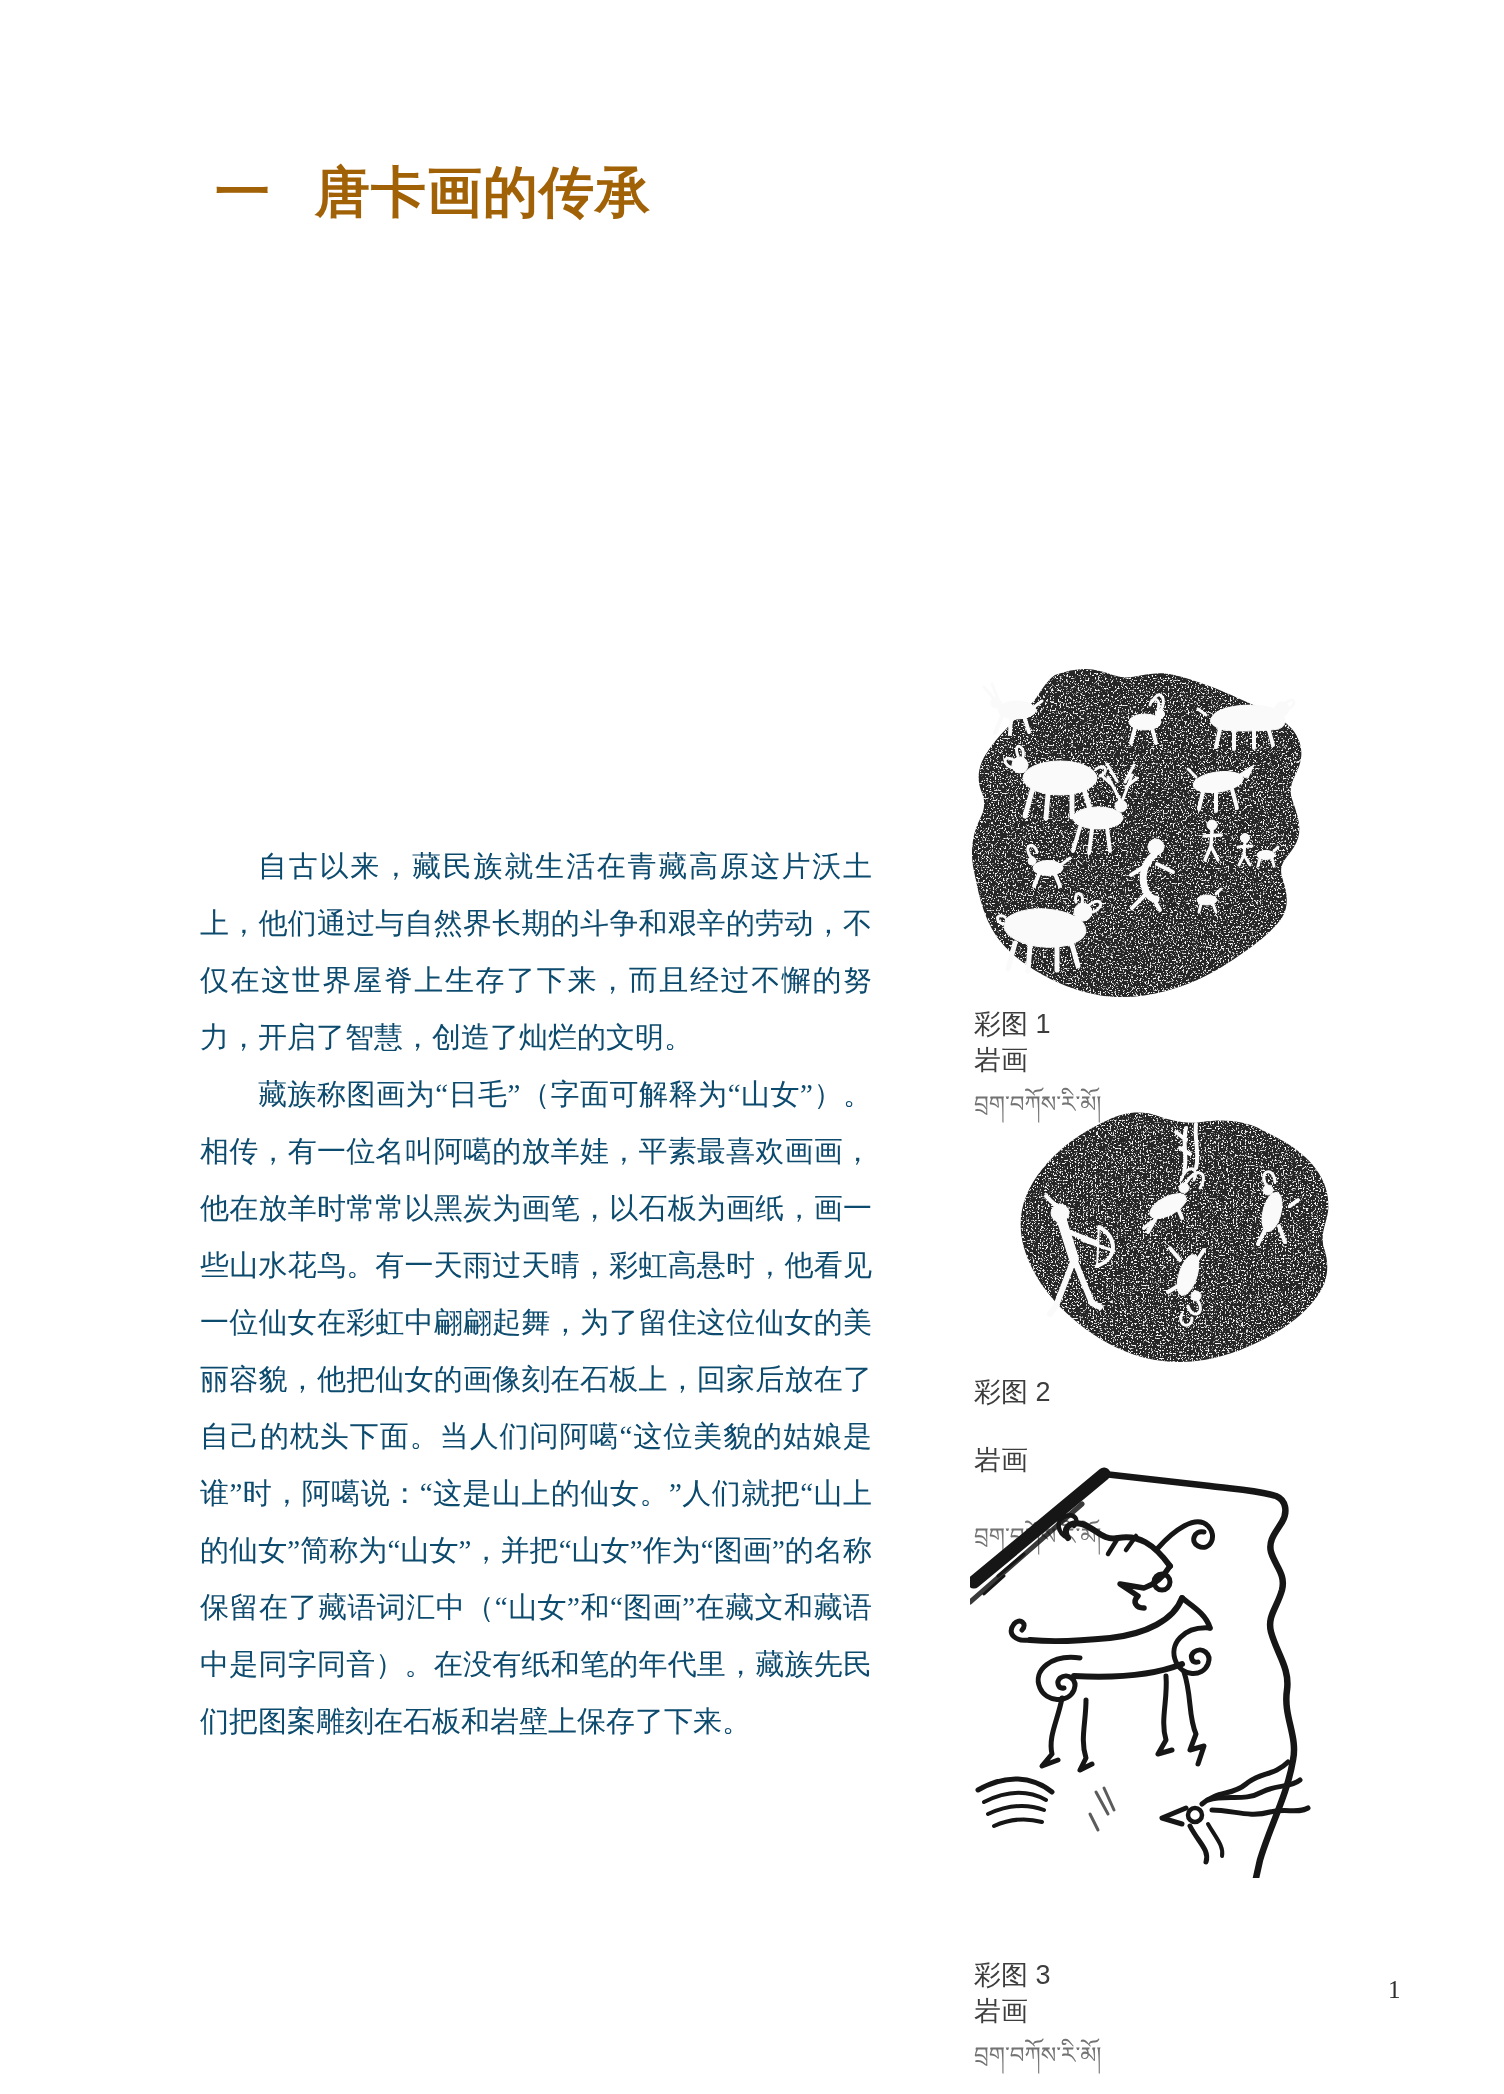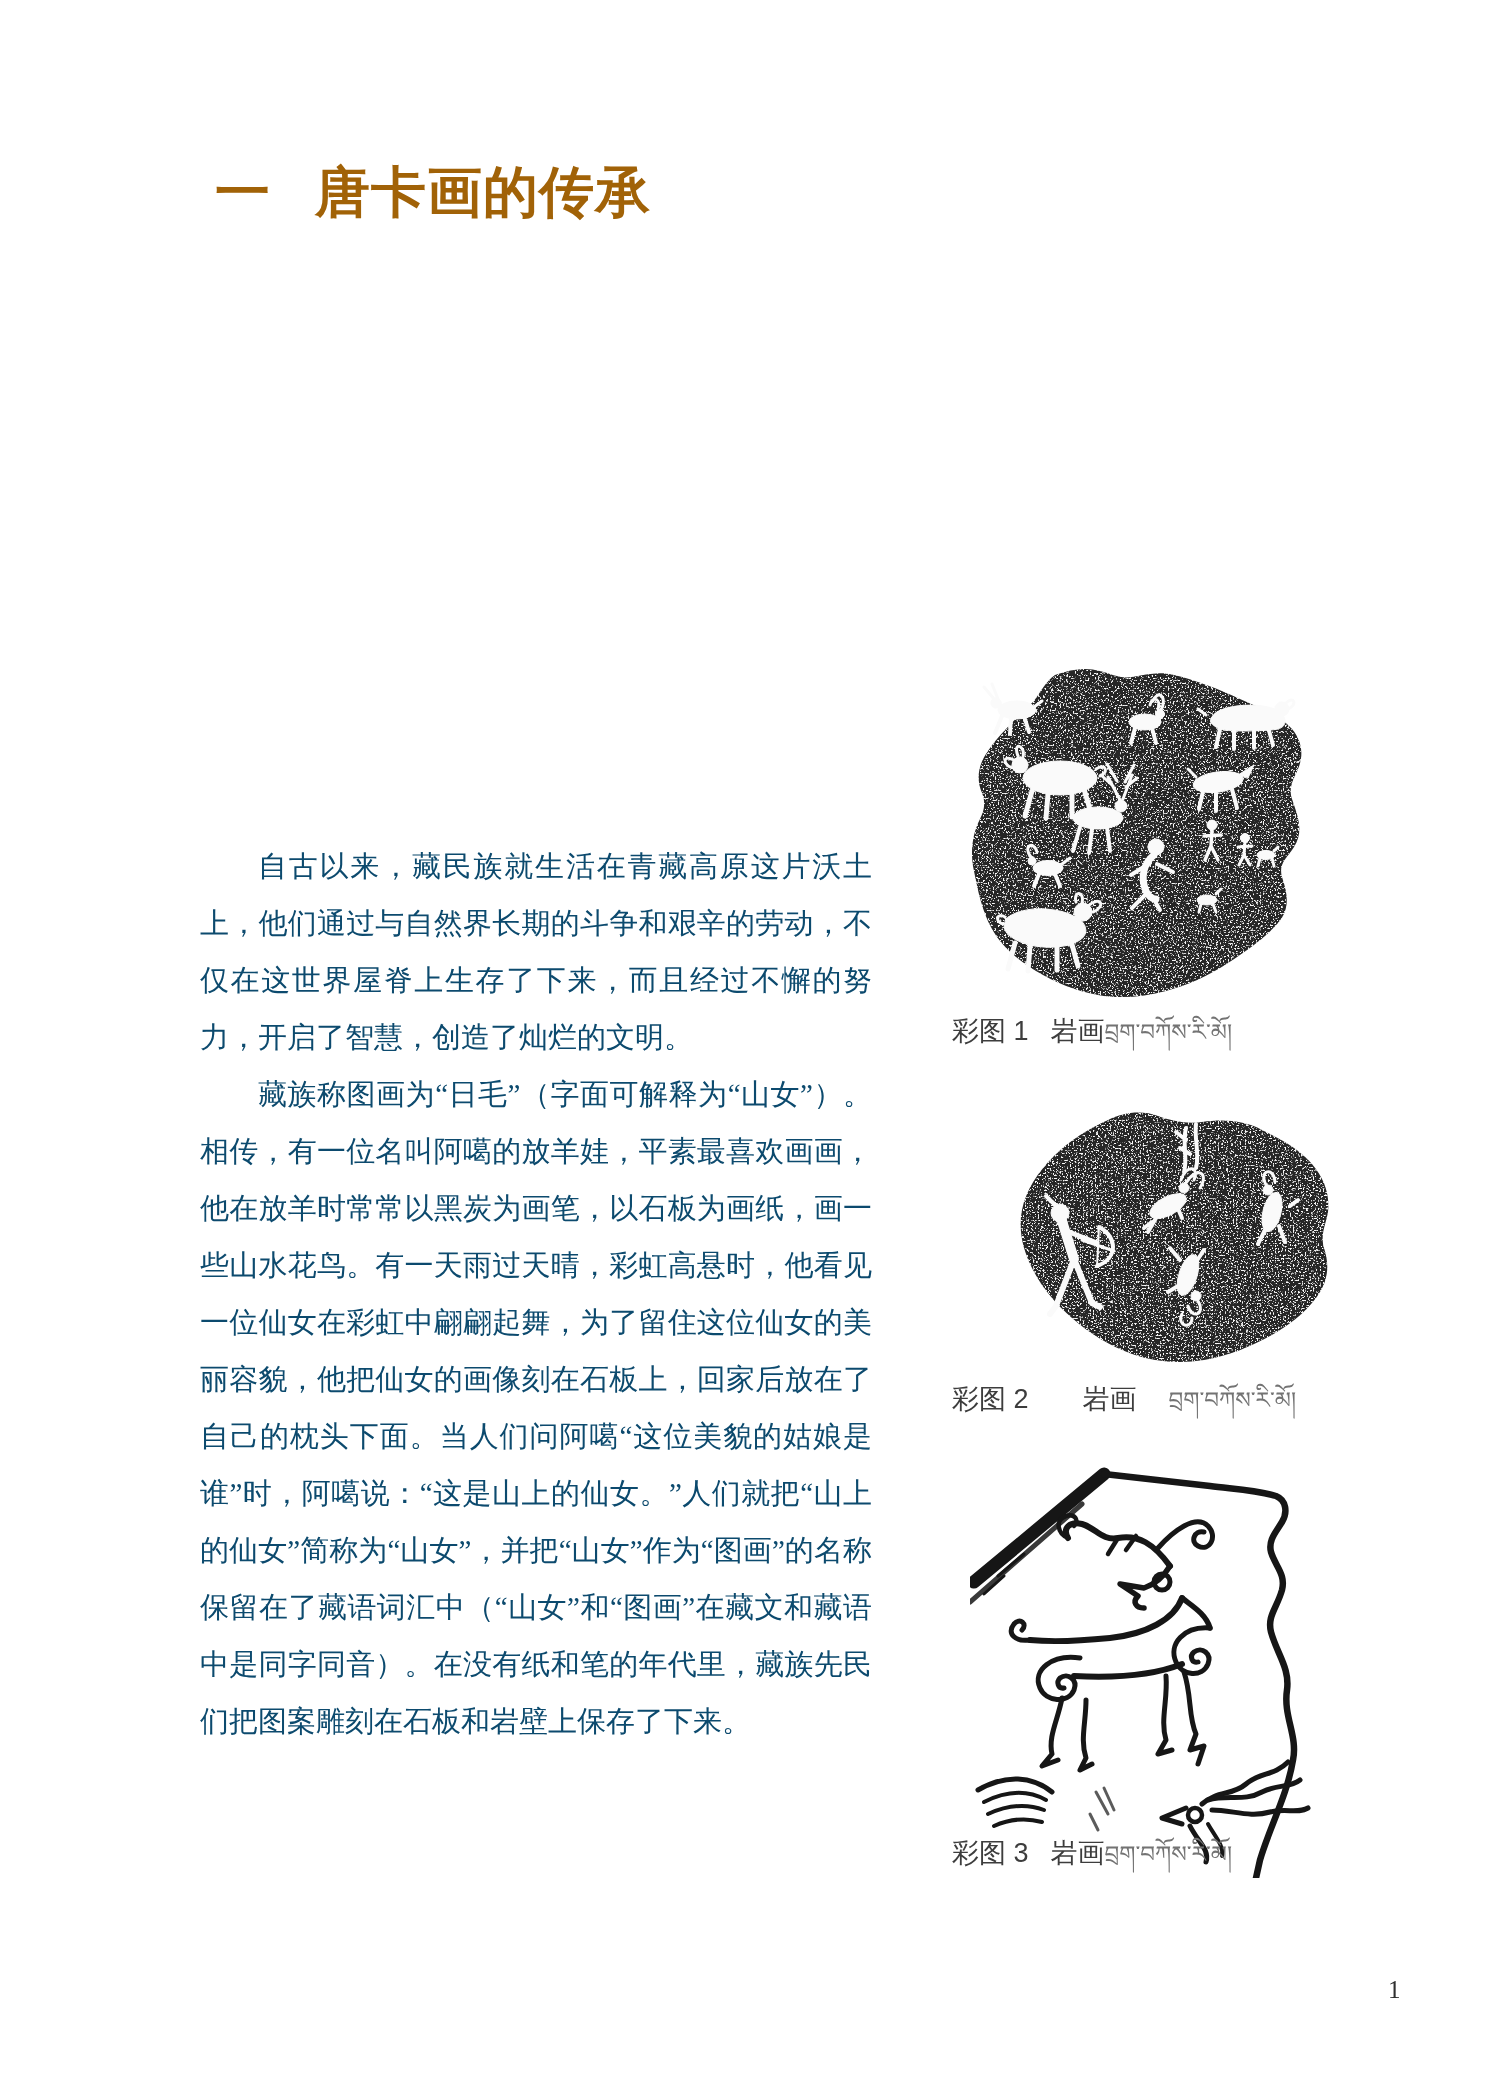--- a/index.html
+++ b/index.html
@@ -44,30 +44,31 @@
   .fig svg { display: block; }
   .caption {
     position: absolute;
     left: 952px;
     display: flex;
     align-items: baseline;
     white-space: nowrap;
     color: #3d3d3d;
     font-family: "Liberation Sans", "DejaVu Sans", sans-serif;
     font-size: 27px;
+    flex-direction: column;
   }
   .caption .cap-name { margin-left: 22px; }
   .caption .cap-tibetan {
     font-size: 23px;
     color: #737373;
     font-family: "DejaVu Sans", sans-serif;
   }
   .cap-1 { top: 1006px; }
   .cap-2 { top: 1374px; gap: 32px; }
-  .cap-3 { top: 1828px; }
+  .cap-3 { top: 1957px; }
   .page-number {
     position: absolute;
     left: 1388px;
     top: 1976px;
     font-size: 25px;
     color: #2f2f2f;
   }
 </style>
 </head>
 <body>

